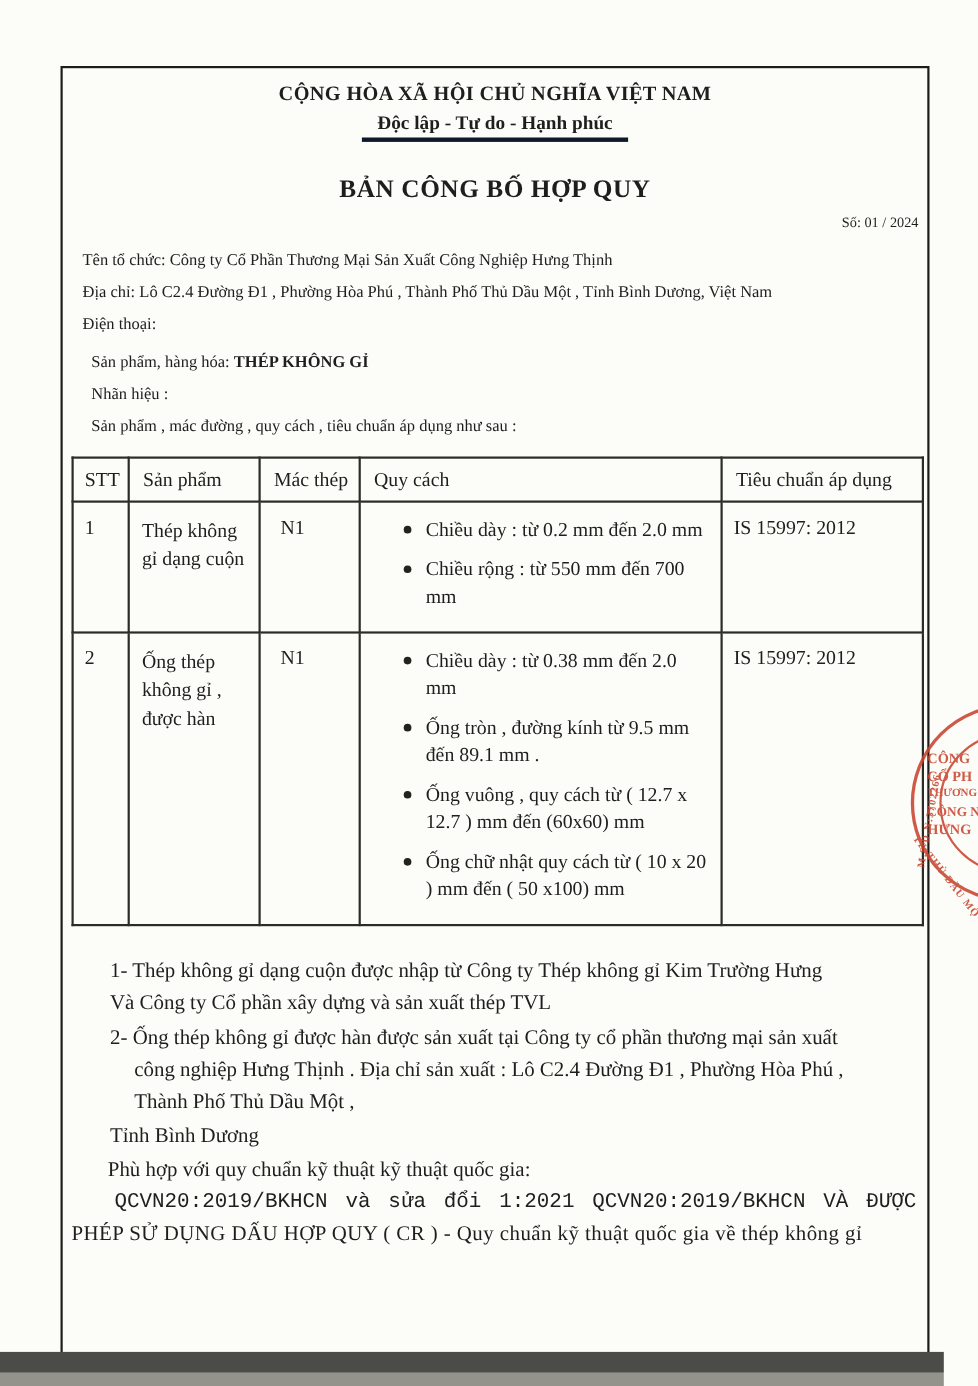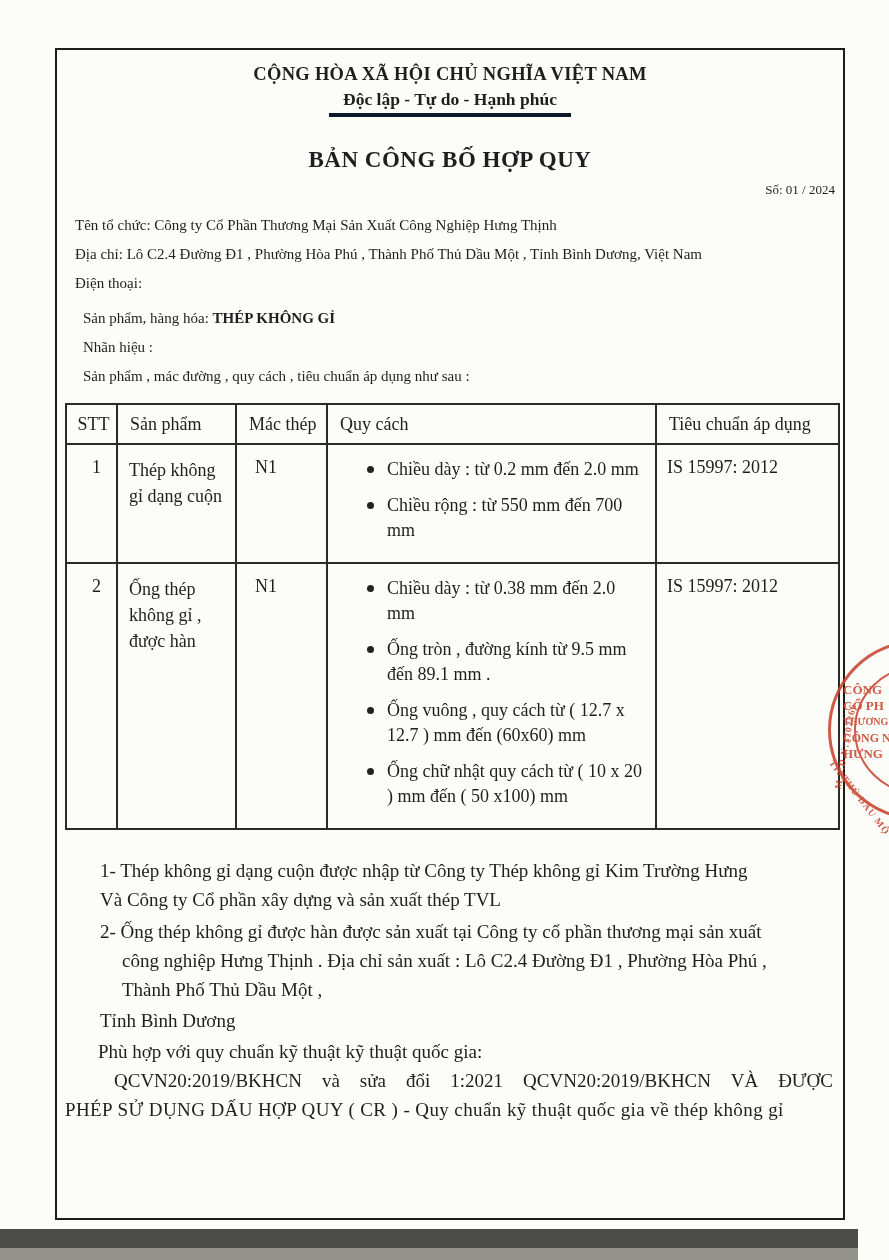--- a/index.html
+++ b/index.html
@@ -5,21 +5,21 @@
   * { margin:0; padding:0; box-sizing:border-box; }
   html,body { background:#e9e9e6; }
   body { font-family:"Liberation Serif","DejaVu Serif",serif; color:#1e1e1e; }
 
   .page {
     position:relative; width:889px; height:1260px;
     background:#fcfcf8; overflow:hidden; margin:0 auto;
   }
 
   .frame {
-    position:absolute; left:55px; top:48px; width:790px; height:1172px;
+    position:absolute; left:55px; top:60px; width:790px; height:1172px;
     border:2px solid #1c1c1a;
   }
   .content { padding:14px 8px 0 8px; }
 
   .nat-header { text-align:center; }
   .republic { font-size:18.5px; font-weight:bold; letter-spacing:0.3px; }
   .motto-wrap { margin-top:4px; }
   .motto {
     display:inline-block; font-size:17.5px; font-weight:bold;
     border-bottom:4px solid #0f172a; padding:0 14px 3px 14px;
@@ -35,38 +35,38 @@
   .bold-caps { font-weight:bold; }
 
   table.spec {
     margin-top:12px; border-collapse:collapse; width:773px;
     font-size:18px; table-layout:fixed;
   }
   table.spec td { border:2px solid #2b2b27; vertical-align:top; }
   col.c-stt { width:51px; } col.c-sp { width:119px; } col.c-mt { width:91px; }
   col.c-qc { width:329px; } col.c-tc { width:183px; }
   tr.hdr td { height:40px; vertical-align:middle; padding:4px 6px 4px 12px; }
-  tr.hdr td.center, td.stt-cell { text-align:center; padding-left:10px; }
+  tr.hdr td.center, td.stt-cell { padding-left:10px; }
   td.sp-cell { padding:12px 6px 12px 11px; line-height:26px; }
   td.mt-cell { padding:12px 6px 12px 18px; }
   td.stt-cell { padding-top:12px; }
   td.qc-cell { padding:12px 8px 8px 12px;margin-left:44px; }
   td.tc-cell { padding:12px 6px 12px 10px; }
   tr.r1 { height:96px; } tr.r2 { height:240px; }
 
   .bullet { display:flex; margin:0 0 11px 27px; line-height:25px; }
   .dot { flex:0 0 7px; width:7px; height:7px; border-radius:50%; background:#22221f; margin:9px 13px 0 0; }
 
   .notes { margin-top:26px; font-size:19px; line-height:29px; }
   .note { margin-left:35px; margin-right:12px; }
   .note .cont-indent { padding-left:22px; }
   .note2 { margin-top:3px; }
   .province { margin-left:35px; margin-top:2px; }
   .conformity { margin-left:33px; margin-top:2px; }
-  .final-l1 { margin-left:49px; margin-right:2px; text-align:justify; text-align-last:justify; }
+  .final-l1 { margin-left:39px; margin-right:2px; text-align:justify; text-align-last:justify;font-family:Liberation Mono, monospace; }
   .final-l2 { margin-left:0; letter-spacing:0.4px; }
 
   
   .stamp {
     position:absolute; left:828px; top:640px; width:180px; height:180px;
     color:#c8432d; opacity:0.87; z-index:5;
   }
   .ring-outer { position:absolute; inset:0; border:3px solid #c8432d; border-radius:50%; }
   .ring-inner { position:absolute; inset:26px; border:2px solid #c8432d; border-radius:50%; }
   .stamp-text { position:absolute; left:0; top:42px; width:180px; padding-left:15px; font-weight:bold; line-height:16px; }

